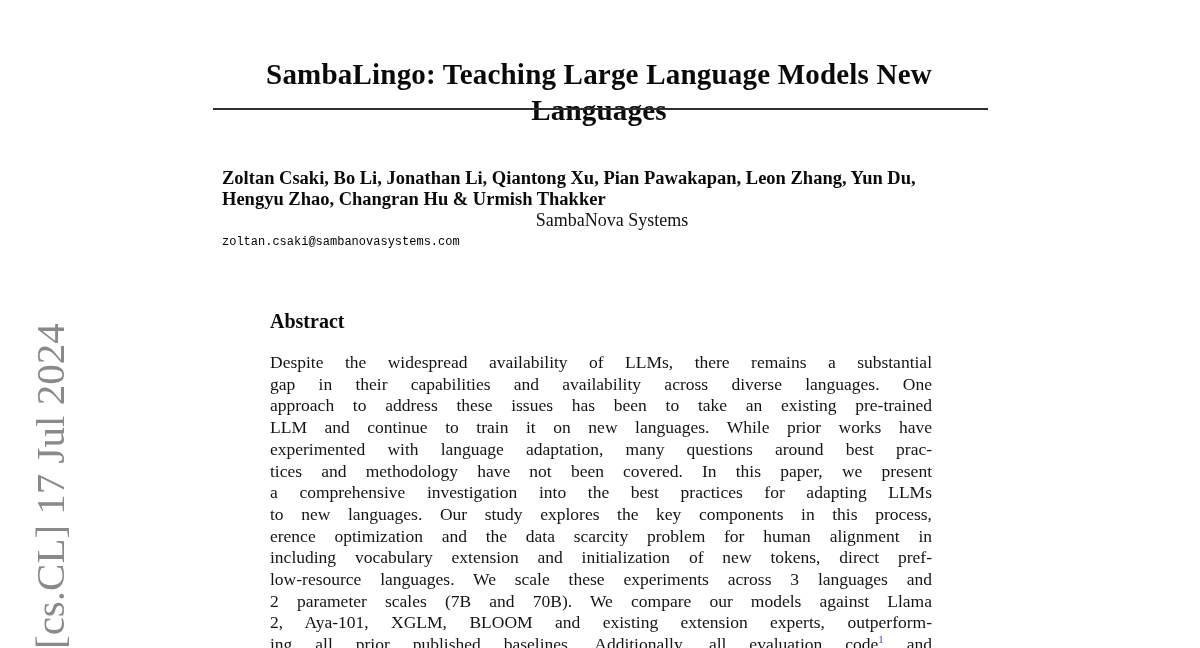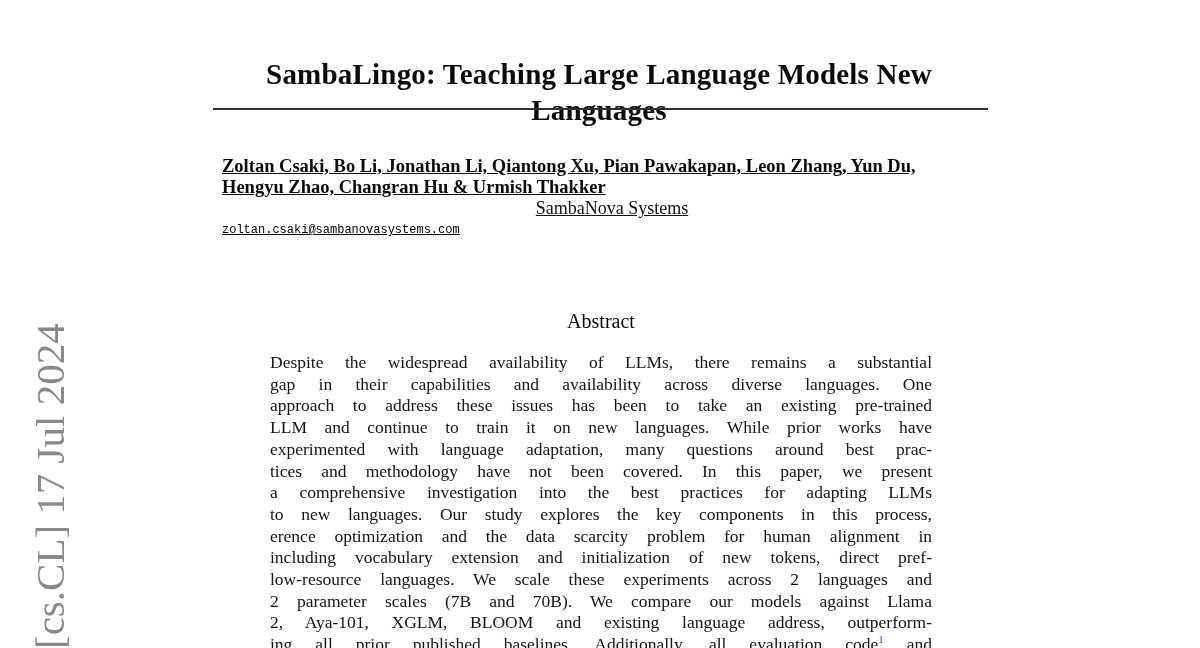--- a/index.html
+++ b/index.html
@@ -47,23 +47,22 @@
     left: 213px;
     top: 108px;
     width: 775px;
     height: 2px;
     background: #2f2f2f;
   }
 
   .author-block {
     position: absolute;
     left: 222px;
-    top: 156px;
+    top: 168px;
     width: 780px;
-    text-decoration: underline;
   }
   .author-line {
     font-size: 18.5px;
     font-weight: bold;
     line-height: 21px;
     white-space: nowrap;
     color: #0a0a0a;
   }
   .affiliation-line {
     font-size: 18px;
@@ -78,23 +77,23 @@
     line-height: 21px;
     padding-top: 1px;
     color: #000000;
   }
 
   .abstract-heading {
     position: absolute;
     left: 270px;
     top: 310px;
     width: 662px;
-    text-align: center;
+    text-align: left;
     font-size: 20px;
-    font-weight: normal;
+    font-weight: bold;
     color: #0a0a0a;
   }
 
   .abstract-body {
     position: absolute;
     left: 270px;
     top: 352px;
     width: 662px;
     font-size: 17.5px;
     line-height: 21.7px;
@@ -134,19 +133,19 @@
   <div class="abstract-line">Despite the widespread availability of LLMs, there remains a substantial</div>
   <div class="abstract-line">gap in their capabilities and availability across diverse languages. One</div>
   <div class="abstract-line">approach to address these issues has been to take an existing pre-trained</div>
   <div class="abstract-line">LLM and continue to train it on new languages. While prior works have</div>
   <div class="abstract-line">experimented with language adaptation, many questions around best prac-</div>
   <div class="abstract-line">tices and methodology have not been covered. In this paper, we present</div>
   <div class="abstract-line">a comprehensive investigation into the best practices for adapting LLMs</div>
   <div class="abstract-line">to new languages. Our study explores the key components in this process,</div>
   <div class="abstract-line">erence optimization and the data scarcity problem for human alignment in</div>
   <div class="abstract-line">including vocabulary extension and initialization of new tokens, direct pref-</div>
-  <div class="abstract-line">low-resource languages. We scale these experiments across 2 languages and</div>
+  <div class="abstract-line">low-resource languages. We scale these experiments across 3 languages and</div>
   <div class="abstract-line">2 parameter scales (7B and 70B). We compare our models against Llama</div>
-  <div class="abstract-line">2, Aya-101, XGLM, BLOOM and existing language address, outperform-</div>
+  <div class="abstract-line">2, Aya-101, XGLM, BLOOM and existing extension experts, outperform-</div>
   <div class="abstract-line">
     <span>ing all prior published baselines. Additionally, all evaluation code</span><span class="footnote-marker" style="color: rgb(62, 68, 181);">1</span><span> and</span>
   </div>
 </div>
 
 </body></html>

